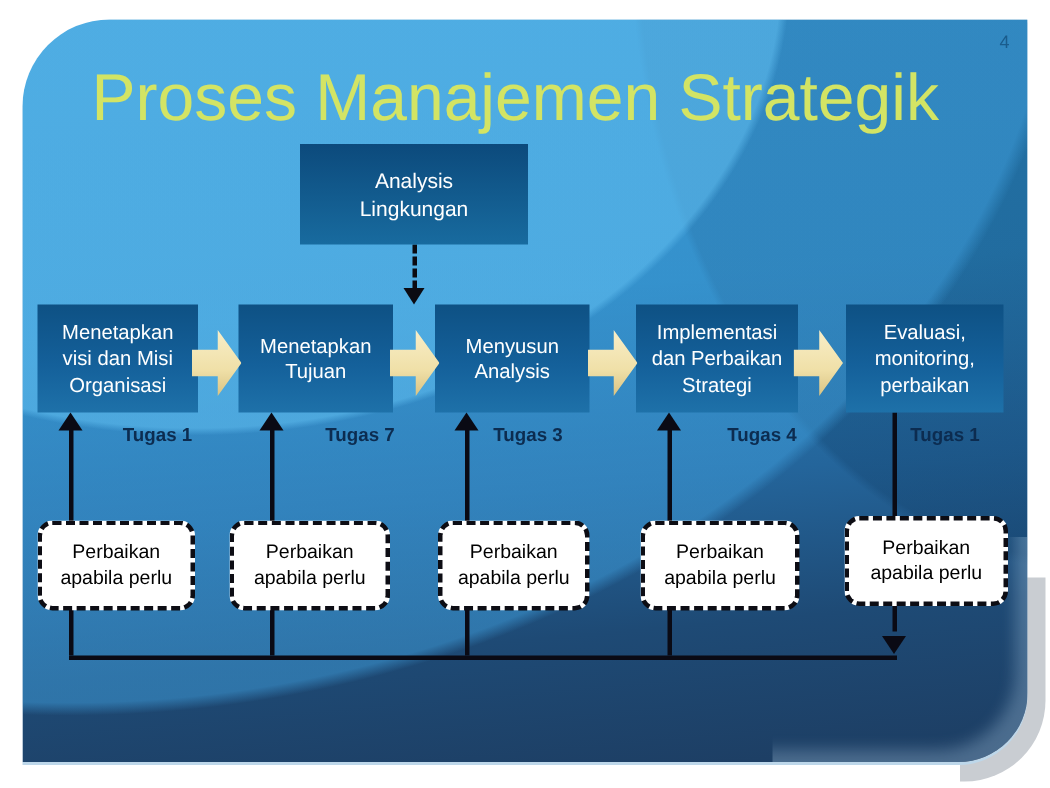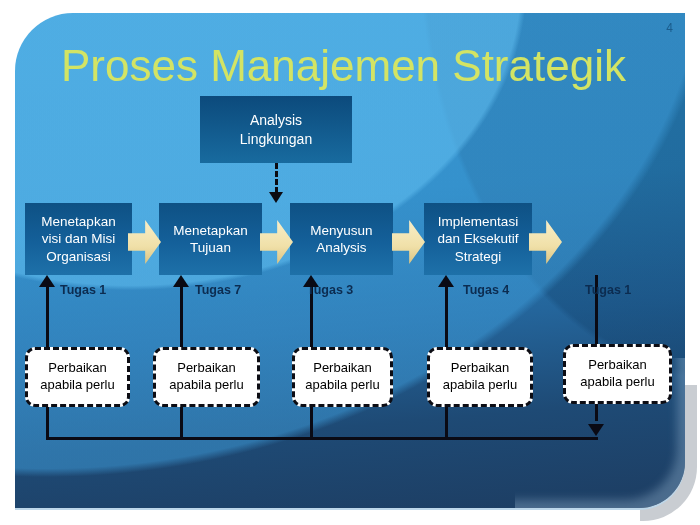--- a/index.html
+++ b/index.html
@@ -62,21 +62,21 @@
   .p1{left:10px;width:107px} .p2{left:144px;width:103px} .p3{left:275px;width:103px}
   .p4{left:409px;width:108px} .p5{left:549px;width:105px}
   .flow-arrow {
     position:absolute; top:207px; width:33px; height:44px;
     background:linear-gradient(180deg,#f8eec8 0%, #f0e0a8 60%, #d9c383 100%);
     clip-path:polygon(0 30%,52% 30%,52% 0,100% 50%,52% 100%,52% 70%,0 70%);
     z-index:3;
   }
   .a1{left:113px} .a2{left:245px} .a3{left:377px} .a4{left:514px}
   .task {
-    position:absolute; top:270px; width:90px; text-align:left;
+    position:absolute; top:270px; width:90px; text-align:center;
     font-size:12.5px; font-weight:700; color:#0c2c50; z-index:2;
   }
   .t1{left:45px} .t2{left:180px} .t3{left:292px} .t4{left:448px} .t5{left:570px}
   .vline { position:absolute; width:3px; background:#0a0a14; z-index:1; }
   .v1{left:31px;top:272px;height:152px}
   .v2{left:165px;top:272px;height:152px}
   .v3{left:295px;top:272px;height:152px}
   .v4{left:430px;top:272px;height:152px}
   .v5{left:580px;top:262px;height:146px}
   .uarr {
@@ -130,22 +130,27 @@
     <div class="pbox p2">
       <span>Menetapkan
 Tujuan</span>
     </div>
     <div class="pbox p3">
       <span>Menyusun
 Analysis</span>
     </div>
     <div class="pbox p4">
       <span>Implementasi
-dan Eksekutif
+dan Perbaikan
 Strategi</span>
+    </div>
+    <div class="pbox p5">
+      <span>Evaluasi,
+monitoring,
+perbaikan</span>
     </div>
 
     <div class="flow-arrow a1"></div>
     <div class="flow-arrow a2"></div>
     <div class="flow-arrow a3"></div>
     <div class="flow-arrow a4"></div>
 
     <div class="task t1">Tugas 1</div>
     <div class="task t2">Tugas 7</div>
     <div class="task t3">Tugas 3</div>

